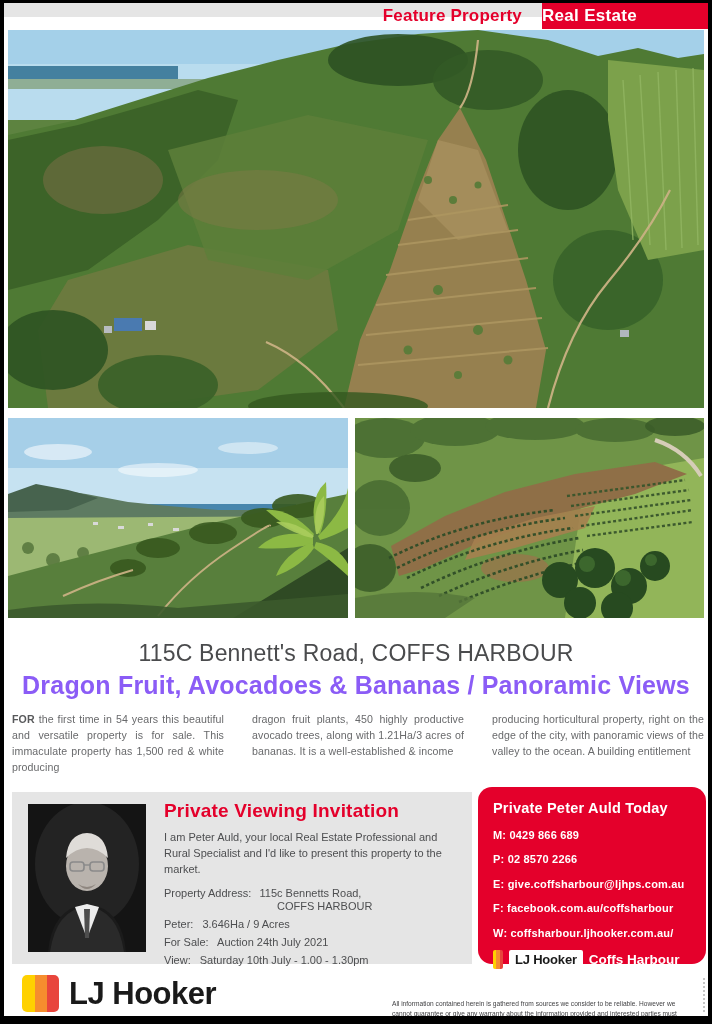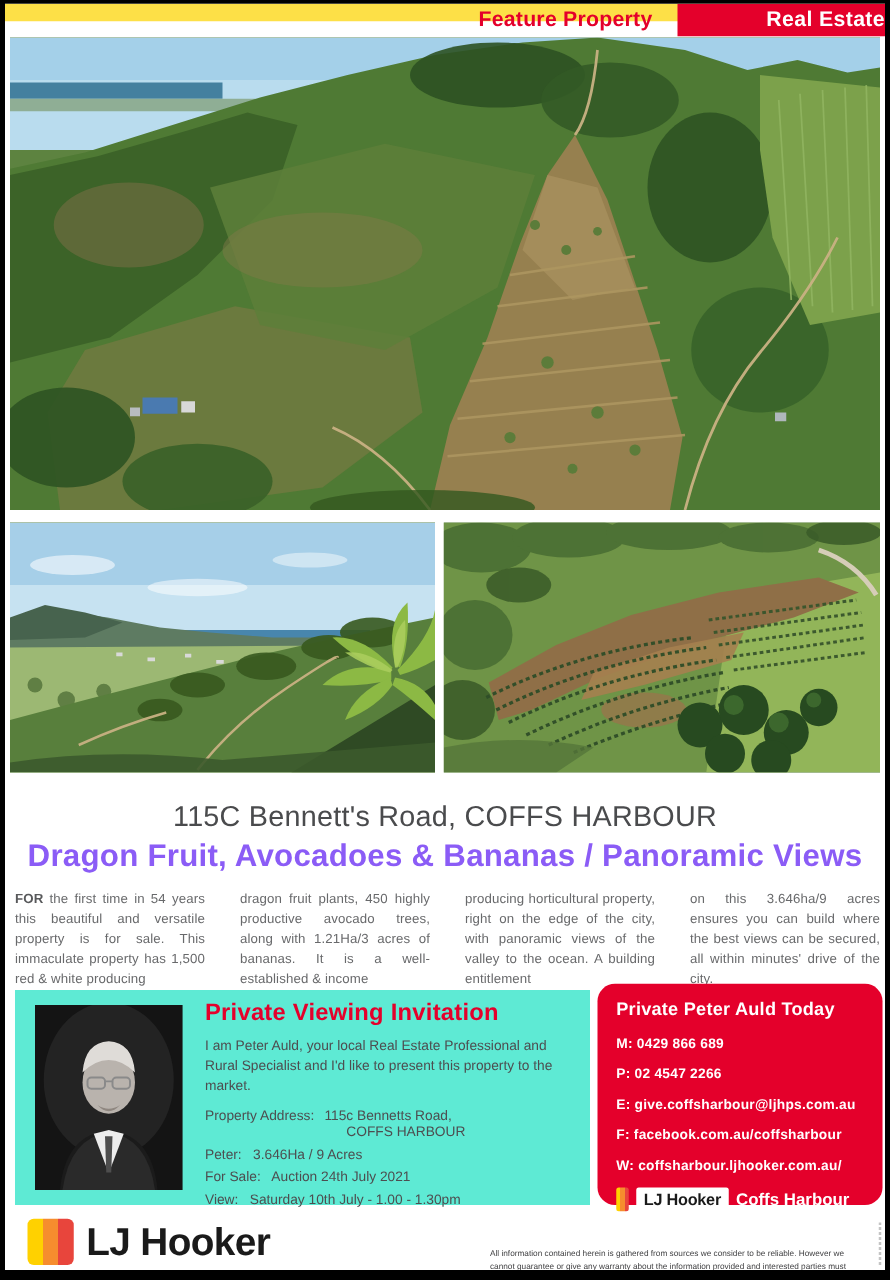--- a/index.html
+++ b/index.html
@@ -5,29 +5,29 @@
   * { margin:0; padding:0; box-sizing:border-box; }
   html,body { background:#e9e9e9; }
   body { font-family:"Liberation Sans", sans-serif; }
   .page {
     position:relative; width:712px; height:1024px; margin:0 auto;
     background:#ffffff; overflow:hidden;
     border-left:4px solid #000; border-right:4px solid #000;
     border-top:3px solid #000; border-bottom:8px solid #000;
   }
   
-  .header-strip { position:absolute; left:0; top:0; width:100%; height:14px; background:#fde047; }
+  .header-strip { position:absolute; left:0; top:0; width:100%; height:14px; background:#e5e5e5; }
   .feature-label {
     position:absolute; right:186px; top:3px;
     color:#e4002b; font-size:17px; font-weight:700; letter-spacing:.2px;
   }
   .brand-box {
     position:absolute; right:0; top:0; width:166px; height:26px;
     background:#e4002b; color:#fff; font-size:17px; font-weight:700;
-    display:flex; align-items:center; justify-content:flex-end; letter-spacing:.3px;
+    display:flex; align-items:center; justify-content:flex-start; letter-spacing:.3px;
   }
   
   .photo { position:absolute; overflow:hidden; background:#5d8340; }
   .photo svg { display:block; width:100%; height:100%; }
   .photo-main  { left:4px;  top:27px;  width:696px; height:378px; }
   .photo-left  { left:4px;  top:415px; width:340px; height:200px; }
   .photo-right { left:351px; top:415px; width:349px; height:200px; }
   
   .headline {
     position:absolute; left:0; top:637px; width:100%;
@@ -43,21 +43,21 @@
     display:flex; gap:28px;
   }
   .body-col {
     flex:1; font-size:10.6px; line-height:1.52; color:#68696b;
     text-align:justify; letter-spacing:.1px;
   }
   .body-col b { color:#58595b; }
   
   .inv-panel {
     position:absolute; left:8px; top:789px; width:460px; height:172px;
-    background:#5eead4;
+    background:#e5e5e5;
   }
   .portrait { position:absolute; left:16px; top:12px; width:118px; height:148px; background:#101010; overflow:hidden; }
   .portrait svg { display:block; width:100%; height:100%; }
   .inv-text { position:absolute; left:152px; top:8px; right:12px; }
   .inv-heading { color:#e4002b; font-size:19px; font-weight:700; letter-spacing:.2px; }
   .inv-intro { margin-top:8px; font-size:11px; line-height:1.45; color:#4d4e50; font-weight:500; }
   .inv-detail { font-size:11px; color:#4d4e50; font-weight:400; }
   .inv-address { margin-top:9px; }
   .inv-address .lbl { display:inline-block; }
   .inv-address .val { display:inline-block; margin-left:5px; }
@@ -269,21 +269,20 @@
     </svg>
   </div>
 
   <div class="headline">115C Bennett's  Road, COFFS HARBOUR</div>
   <div class="subheadline">Dragon Fruit, Avocadoes &amp; Bananas / Panoramic Views</div>
 
   <div class="body-copy">
     <p class="body-col"><b>FOR</b><span> the first time in 54 years this beautiful and versatile property is for sale. This immaculate property has 1,500 red &amp; white producing</span></p>
     <p class="body-col">dragon fruit plants, 450 highly productive avocado trees, along with 1.21Ha/3 acres  of bananas. It is a well-established &amp;  income</p>
     <p class="body-col">producing horticultural property, right on the edge of the city, with panoramic views of the valley to the ocean.  A building entitlement</p>
-    <p class="body-col">on this 3.646ha/9 acres ensures you can  build where the best views can be secured, all within minutes' drive of the city.</p>
   </div>
 
   <div class="inv-panel">
     <div class="portrait">
       <svg viewBox="0 0 118 148" preserveAspectRatio="none">
         <rect x="0" y="0" width="118" height="148" fill="#141414"></rect>
         <ellipse cx="59" cy="60" rx="52" ry="62" fill="#232323"></ellipse>
         <path d="M20,148 Q24,104 59,100 Q94,104 98,148 Z" fill="#1b1b1b"></path>
         <path d="M22,148 Q28,106 59,102 Q90,106 96,148 Z" fill="#2a2a2a"></path>
         <polygon points="47,103 59,100 71,103 60,132 58,132" fill="#ededed"></polygon>
@@ -315,21 +314,21 @@
       <div class="inv-detail inv-row">
         <span class="lbl">View:</span>
         <span>Saturday 10th July - 1.00 - 1.30pm</span>
       </div>
     </div>
   </div>
 
   <div class="contact-panel">
     <div class="contact-heading">Private Peter Auld Today</div>
     <div class="contact-line">M: 0429 866 689</div>
-    <div class="contact-line">P: 02 4547 2266</div>
+    <div class="contact-line">P: 02 8570 2266</div>
     <div class="contact-line">E: give.coffsharbour@ljhps.com.au</div>
     <div class="contact-line">F: facebook.com.au/coffsharbour</div>
     <div class="contact-line">W: coffsharbour.ljhooker.com.au/</div>
     <div class="office-row">
       <span class="mini-logo-mark"></span>
       <span class="mini-logo-box">LJ Hooker</span>
       <span class="office-name">Coffs Harbour</span>
     </div>
   </div>
 

